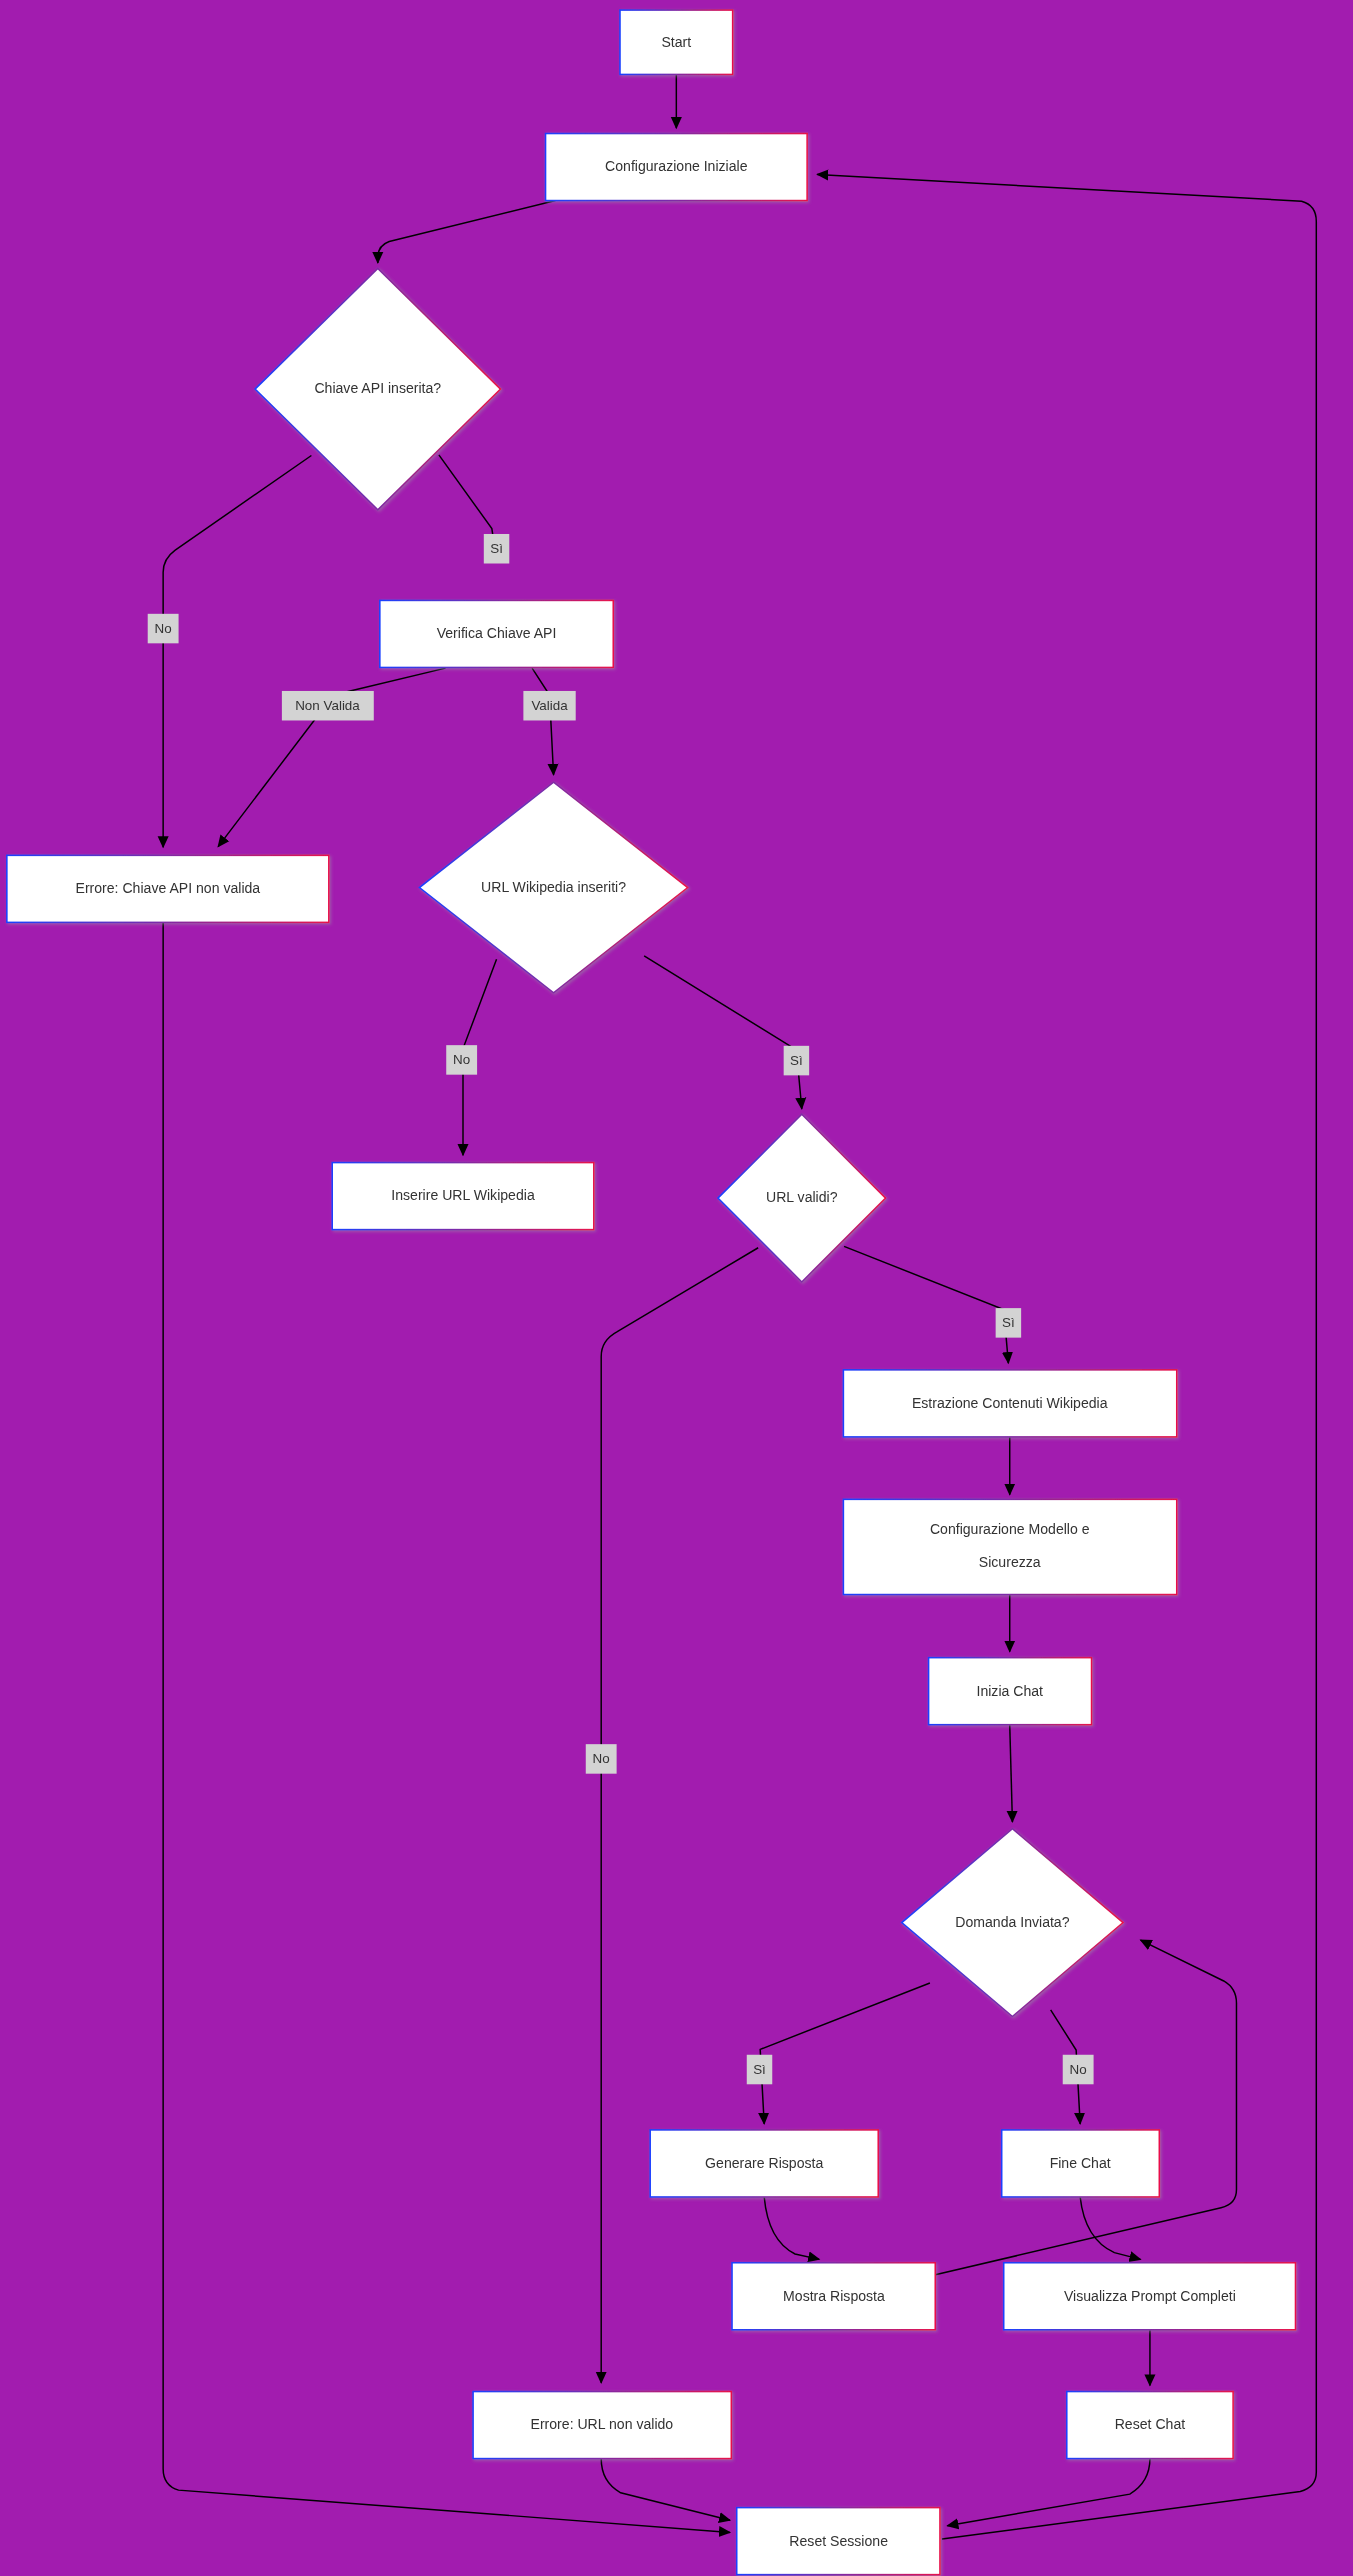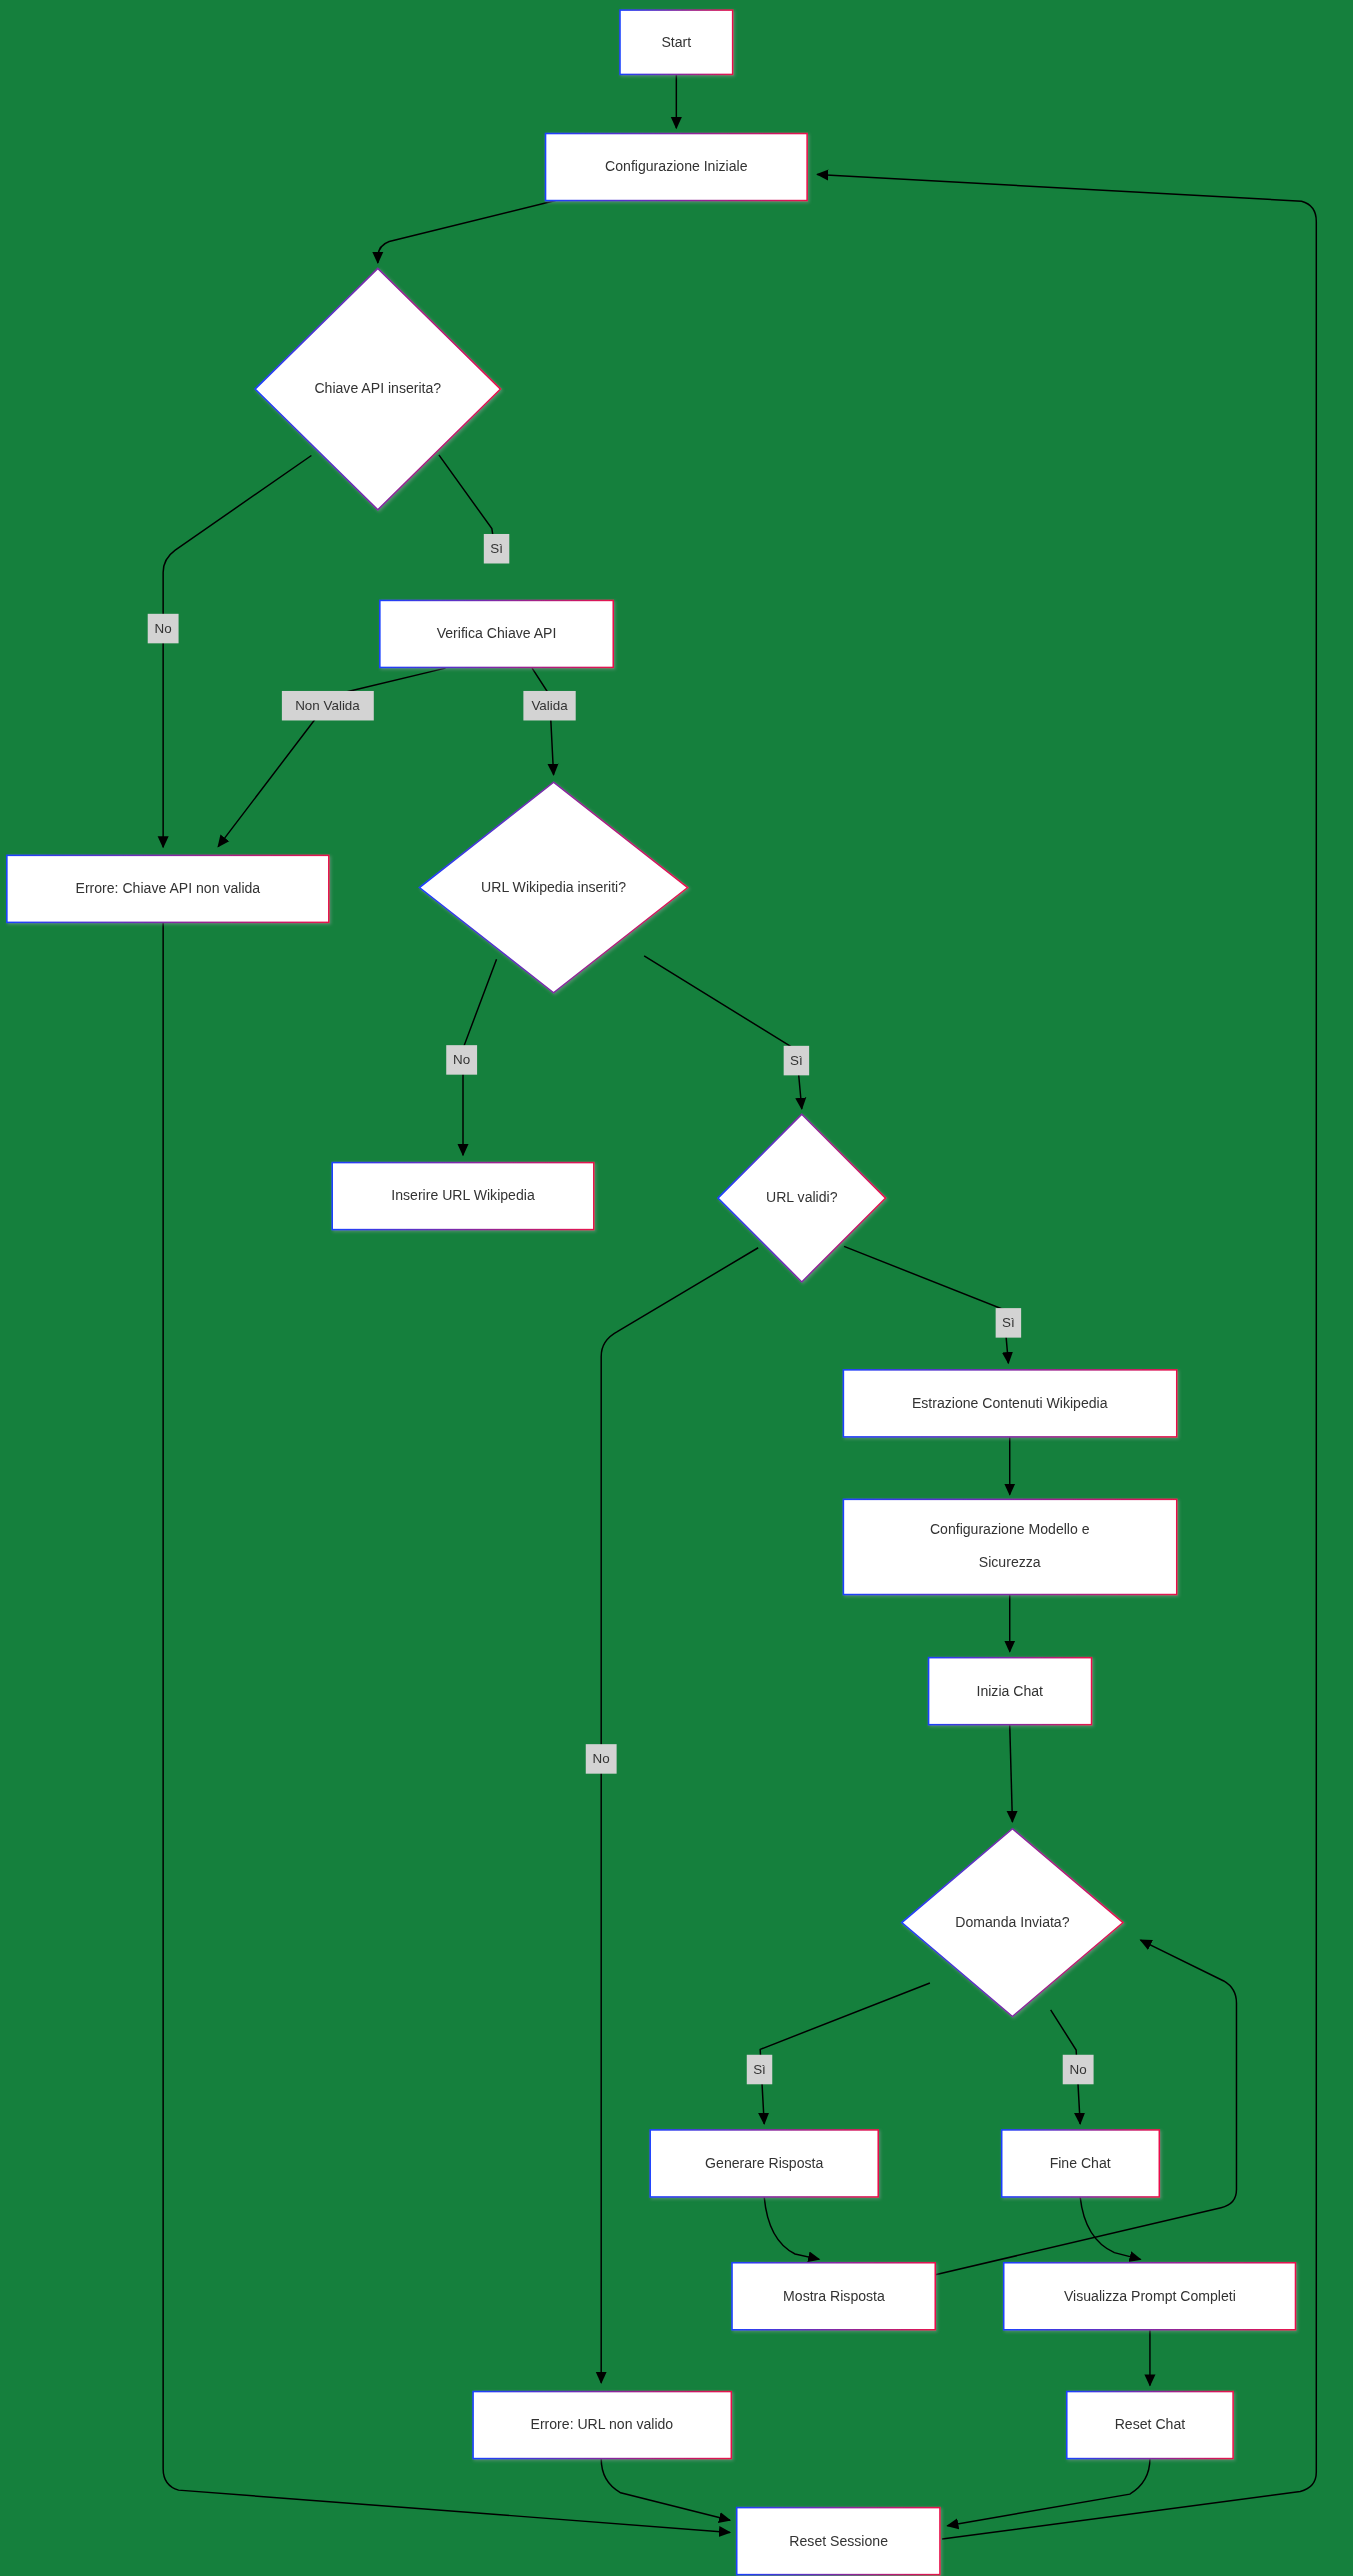--- a/index.html
+++ b/index.html
@@ -7,21 +7,21 @@
     padding: 0;
     background: #ffffff;
   }
   body {
     font-family: "Liberation Sans", sans-serif;
   }
   #flow-root {
     position: relative;
     width: 1354px;
     height: 2576px;
-    background: #15803d;
+    background: #a21caf;
     overflow: hidden;
   }
   svg#flow-svg {
     position: absolute;
     top: 0;
     left: 0;
     width: 1354px;
     height: 2576px;
     display: block;
   }

